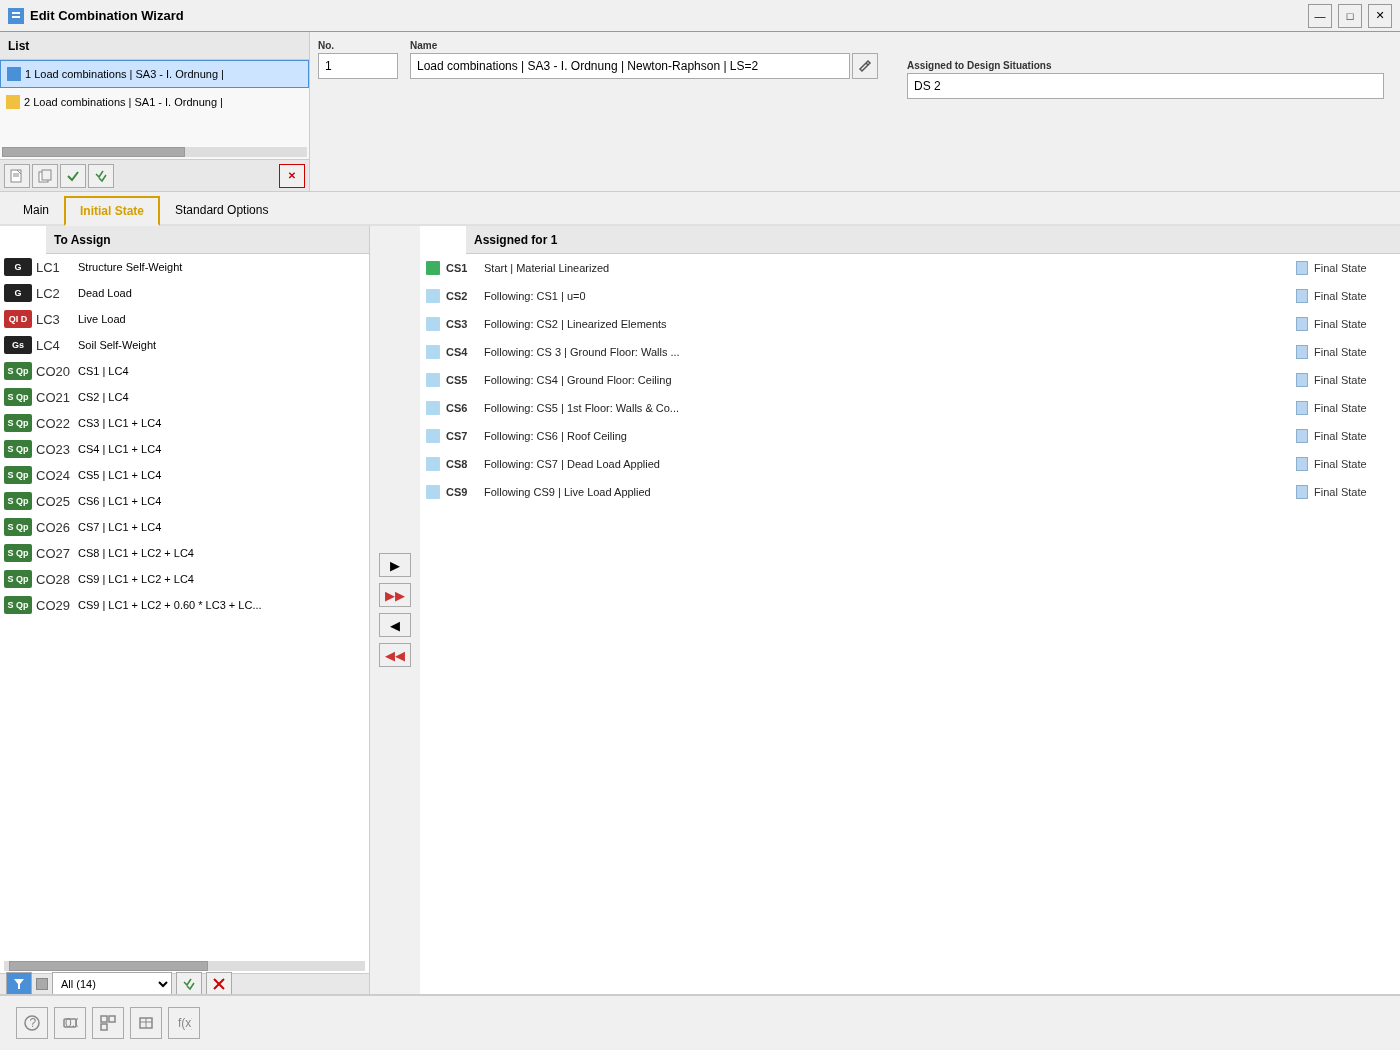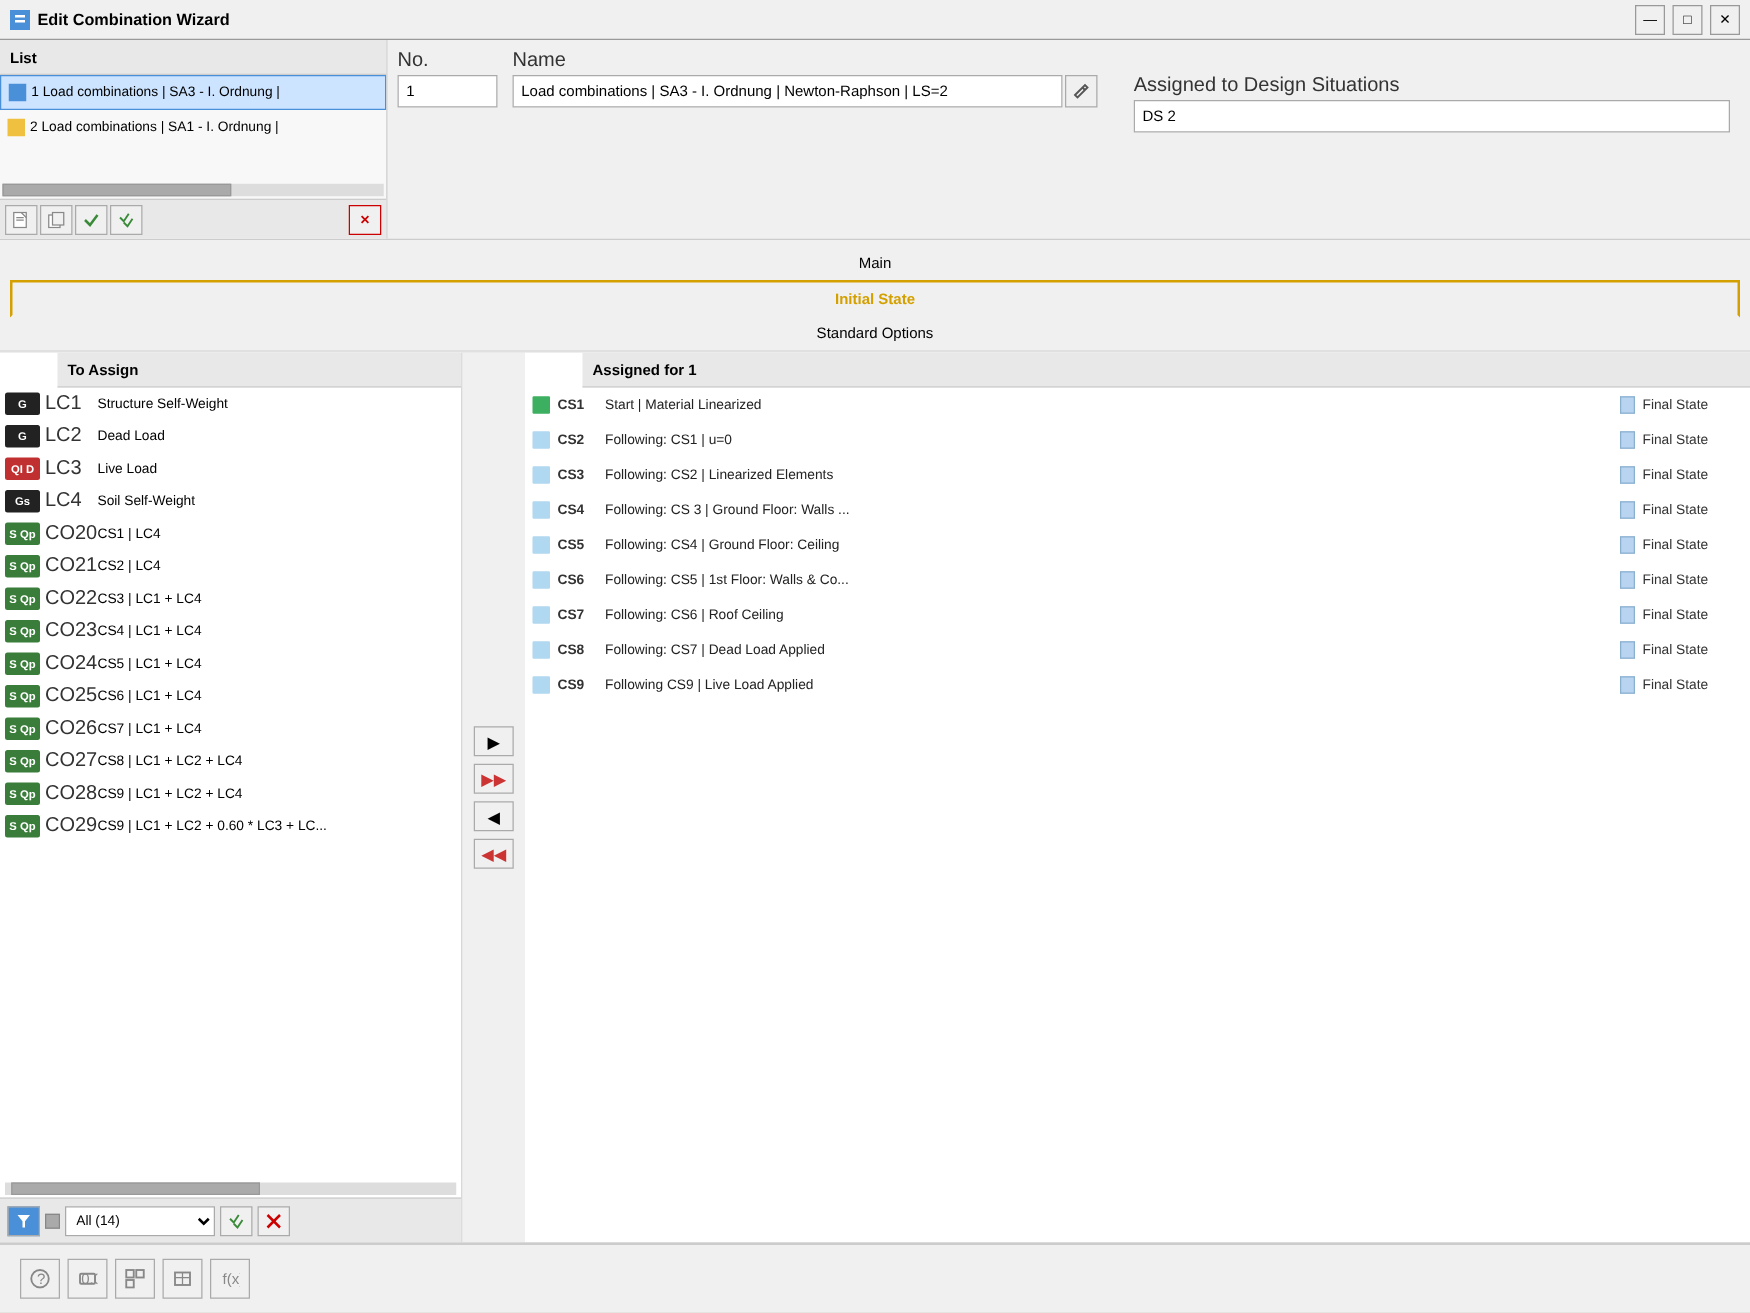--- a/index.html
+++ b/index.html
@@ -96,21 +96,21 @@
       display: flex;
       flex-direction: column;
     }
     .form-row {
       display: flex;
       padding: 8px;
       gap: 12px;
       align-items: flex-start;
     }
     .form-group { display: flex; flex-direction: column; gap: 2px; }
-    .form-label { font-weight: normal; font-size: 16px; color: #333; }
+    .form-label { font-weight: bold; font-size: 10px; color: #333; }
     .form-input {
       border: 1px solid #aaa;
       background: white;
       padding: 3px 6px;
       font-size: 12px;
       height: 26px;
     }
     .form-input.small { width: 80px; }
     .form-input.large { width: 440px; }
     .form-input-with-btn { display: flex; gap: 2px; }
@@ -124,21 +124,20 @@
     .assigned-value { border: 1px solid #aaa; background: white; padding: 3px 6px; font-size: 12px; height: 26px; width: 100%; display: flex; align-items: center; }
 
     
     .tab-bar {
       display: flex;
       padding: 4px 8px 0;
       gap: 0;
       background: #f0f0f0;
       border-bottom: 2px solid #e0e0e0;
       flex-shrink: 0;
-      flex-direction: column;
     }
     .tab {
       padding: 6px 14px;
       border: 1px solid transparent;
       cursor: pointer;
       font-size: 12px;
       background: transparent;
     }
     .tab.active {
       border: 2px solid #d4a000;
@@ -189,21 +188,21 @@
       align-items: center;
       justify-content: center;
       min-width: 28px;
       height: 18px;
       border-radius: 2px;
       font-size: 9px;
       font-weight: bold;
       color: white;
       padding: 0 3px;
     }
-    .assign-code { width: 38px; font-size: 16px; color: #333; }
+    .assign-code { width: 38px; font-size: 13px; color: #333; }
     .assign-name { flex: 1; font-size: 11px; }
 
     
     .arrows-panel {
       width: 50px;
       display: flex;
       flex-direction: column;
       align-items: center;
       justify-content: center;
       gap: 6px;
@@ -246,21 +245,21 @@
     .final-state-badge {
       width: 12px; height: 14px;
       background: #b8d4f0;
       border: 1px solid #8ab0d0;
       flex-shrink: 0;
     }
     .final-state-text { font-size: 11px; color: #333; width: 80px; }
 
     
     .bottom-toolbar {
-      height: 36px;
+      height: 21px;
       border-top: 1px solid #ccc;
       background: #e8e8e8;
       display: flex;
       align-items: center;
       padding: 0 6px;
       gap: 4px;
     }
     .filter-btn {
       width: 26px; height: 24px;
       border: 1px solid #aaa;

